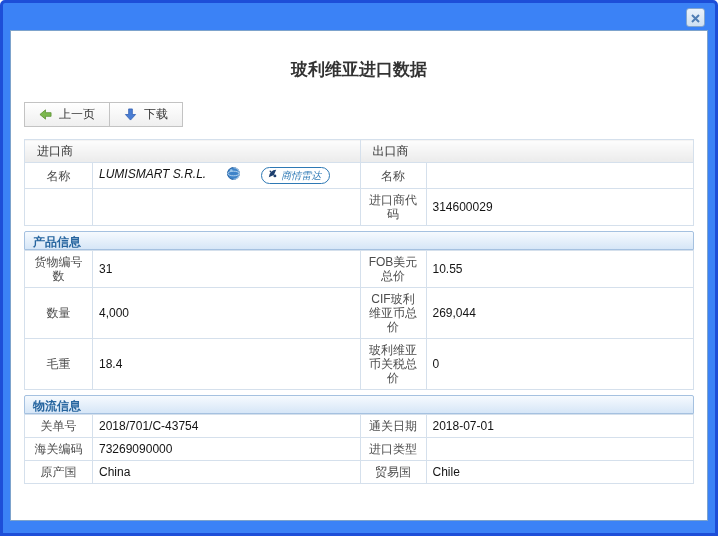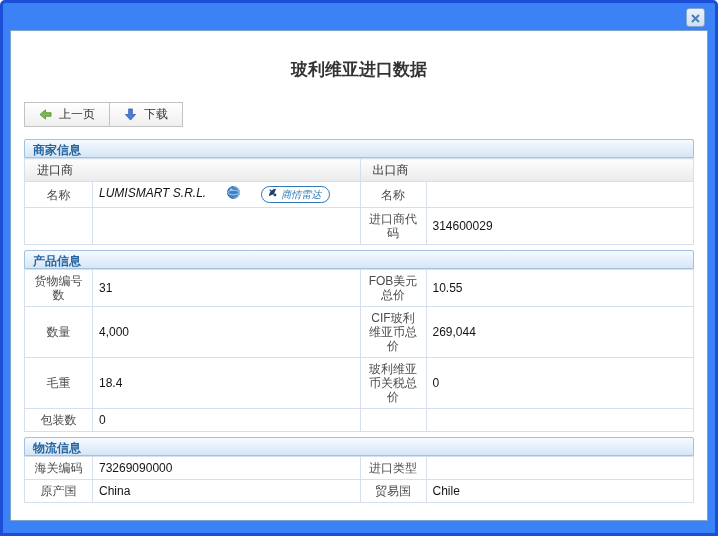--- a/index.html
+++ b/index.html
@@ -103,21 +103,20 @@
           <span class="ic">
             <svg width="13" height="13" viewBox="0 0 14 14">
               <path d="M5,1 L9,1 L9,7 L12.5,7 L7,13 L1.5,7 L5,7 Z" fill="#4a7ed4" stroke="#2d5bb0" stroke-width="0.8"></path>
             </svg>
           </span>
           <span>下载</span>
         </button>
       </div>
 
       <div class="section first">
-        <div class="sec-h">商家信息</div>
         <table class="grid">
           <colgroup>
               <col style="width:68px">
               <col>
               <col style="width:66px">
               <col>
             </colgroup>
           <tbody>
               <tr class="group-row">
             <td colspan="2">进口商</td>
@@ -182,40 +181,40 @@
             <td class="val">4,000</td>
             <td class="lbl">CIF玻利维亚币总价</td>
             <td class="val">269,044</td>
           </tr>
           <tr>
             <td class="lbl">毛重</td>
             <td class="val">18.4</td>
             <td class="lbl">玻利维亚币关税总价</td>
             <td class="val">0</td>
           </tr>
-          <tr>
-            <td class="lbl">包装数</td>
-            <td class="val">0</td>
-            <td class="lbl"></td>
-            <td class="val"></td>
-          </tr>
         </tbody>
           </table>
       </div>
 
       <div class="section">
         <div class="sec-h">物流信息</div>
         <table class="grid">
           <colgroup>
               <col style="width:68px">
               <col>
               <col style="width:66px">
               <col>
             </colgroup>
           <tbody>
+              <tr>
+            <td class="lbl">关单号</td>
+            <td class="val">2018/701/C-43754</td>
+            <td class="lbl">通关日期</td>
+            <td class="val">2018-07-01</td>
+          </tr>
           <tr>
             <td class="lbl">海关编码</td>
             <td class="val">73269090000</td>
             <td class="lbl">进口类型</td>
             <td class="val"></td>
           </tr>
           <tr>
             <td class="lbl">原产国</td>
             <td class="val">China</td>
             <td class="lbl">贸易国</td>

